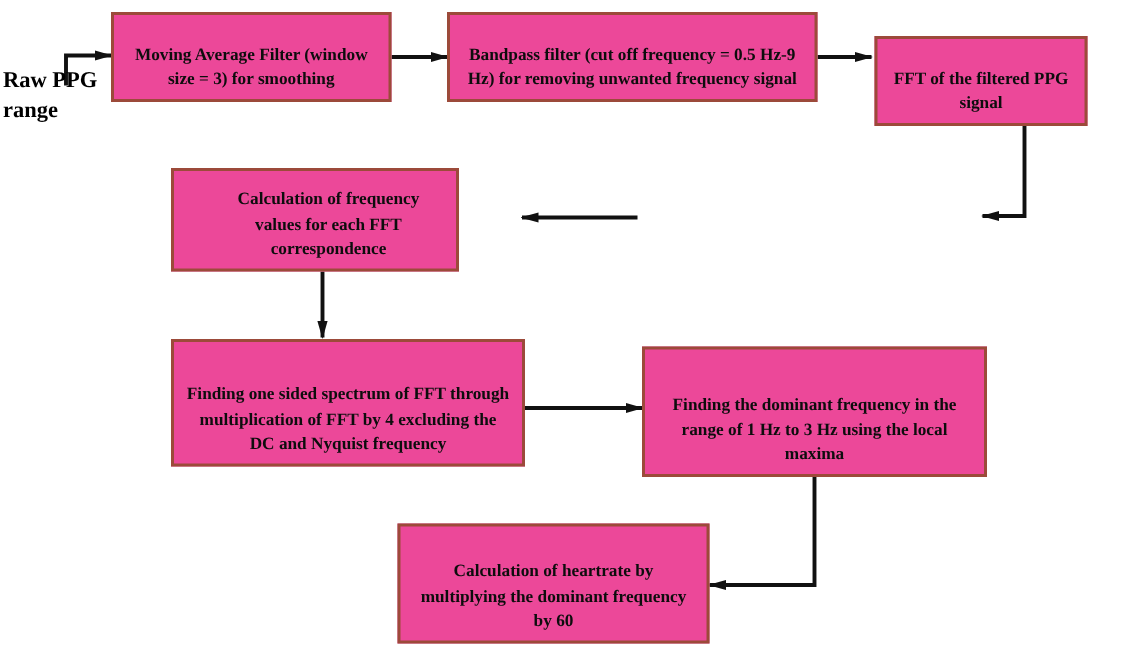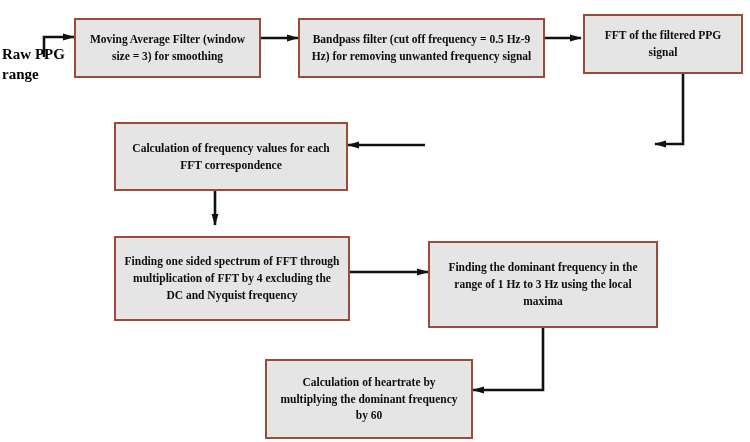--- a/index.html
+++ b/index.html
@@ -11,32 +11,31 @@
     position: relative;
     width: 750px;
     height: 442px;
     background: #ffffff;
     overflow: hidden;
     font-family: "Liberation Serif", "DejaVu Serif", serif;
   }
   .node {
     position: absolute;
     box-sizing: border-box;
-    background: #e5e5e5;
+    background: #ec4899;
     border: 2px solid #9c4a3a;
     display: flex;
-    align-items: center;
+    align-items: flex-end;
     justify-content: center;
     text-align: center;
     font-weight: bold;
     color: #0d0d0d;
     font-size: 11.5px;
     line-height: 1.45;
     padding: 4px 8px;
-    margin-top: 10px;
   }
   .node span {
     display: block;
     width: 100%;
   }
   .free-label {
     position: absolute;
     font-weight: bold;
     font-size: 15px;
     color: #000000;
@@ -98,26 +97,26 @@
   </div>
 
   <div class="node" style="left:74px; top:8px; width:187px; height:60px;">
     <span>Moving Average Filter (window size = 3) for smoothing</span>
   </div>
 
   <div class="node" style="left:298px; top:8px; width:247px; height:60px;">
     <span>Bandpass filter (cut off frequency = 0.5 Hz-9 Hz) for removing unwanted frequency signal</span>
   </div>
 
-  <div class="node" style="left:583px; top:4px; width:160px; height:60px;">
+  <div class="node" style="left:583px; top:24px; width:142px; height:60px;">
     <span>FFT of the filtered PPG signal</span>
   </div>
 
 
-  <div class="node" style="left:114px; top:112px; width:234px; height:69px;">
+  <div class="node" style="left:114px; top:112px; width:192px; height:69px;padding-left:26px;">
     <span>Calculation of frequency values for each FFT correspondence</span>
   </div>
 
   <div class="node" style="left:114px; top:226px; width:236px; height:85px;">
     <span>Finding one sided spectrum of FFT through multiplication of FFT by 4 excluding the DC and Nyquist frequency</span>
   </div>
 
   <div class="node" style="left:428px; top:231px; width:230px; height:87px;">
     <span>Finding the dominant frequency in the range of 1 Hz to 3 Hz using the local maxima</span>
   </div>

